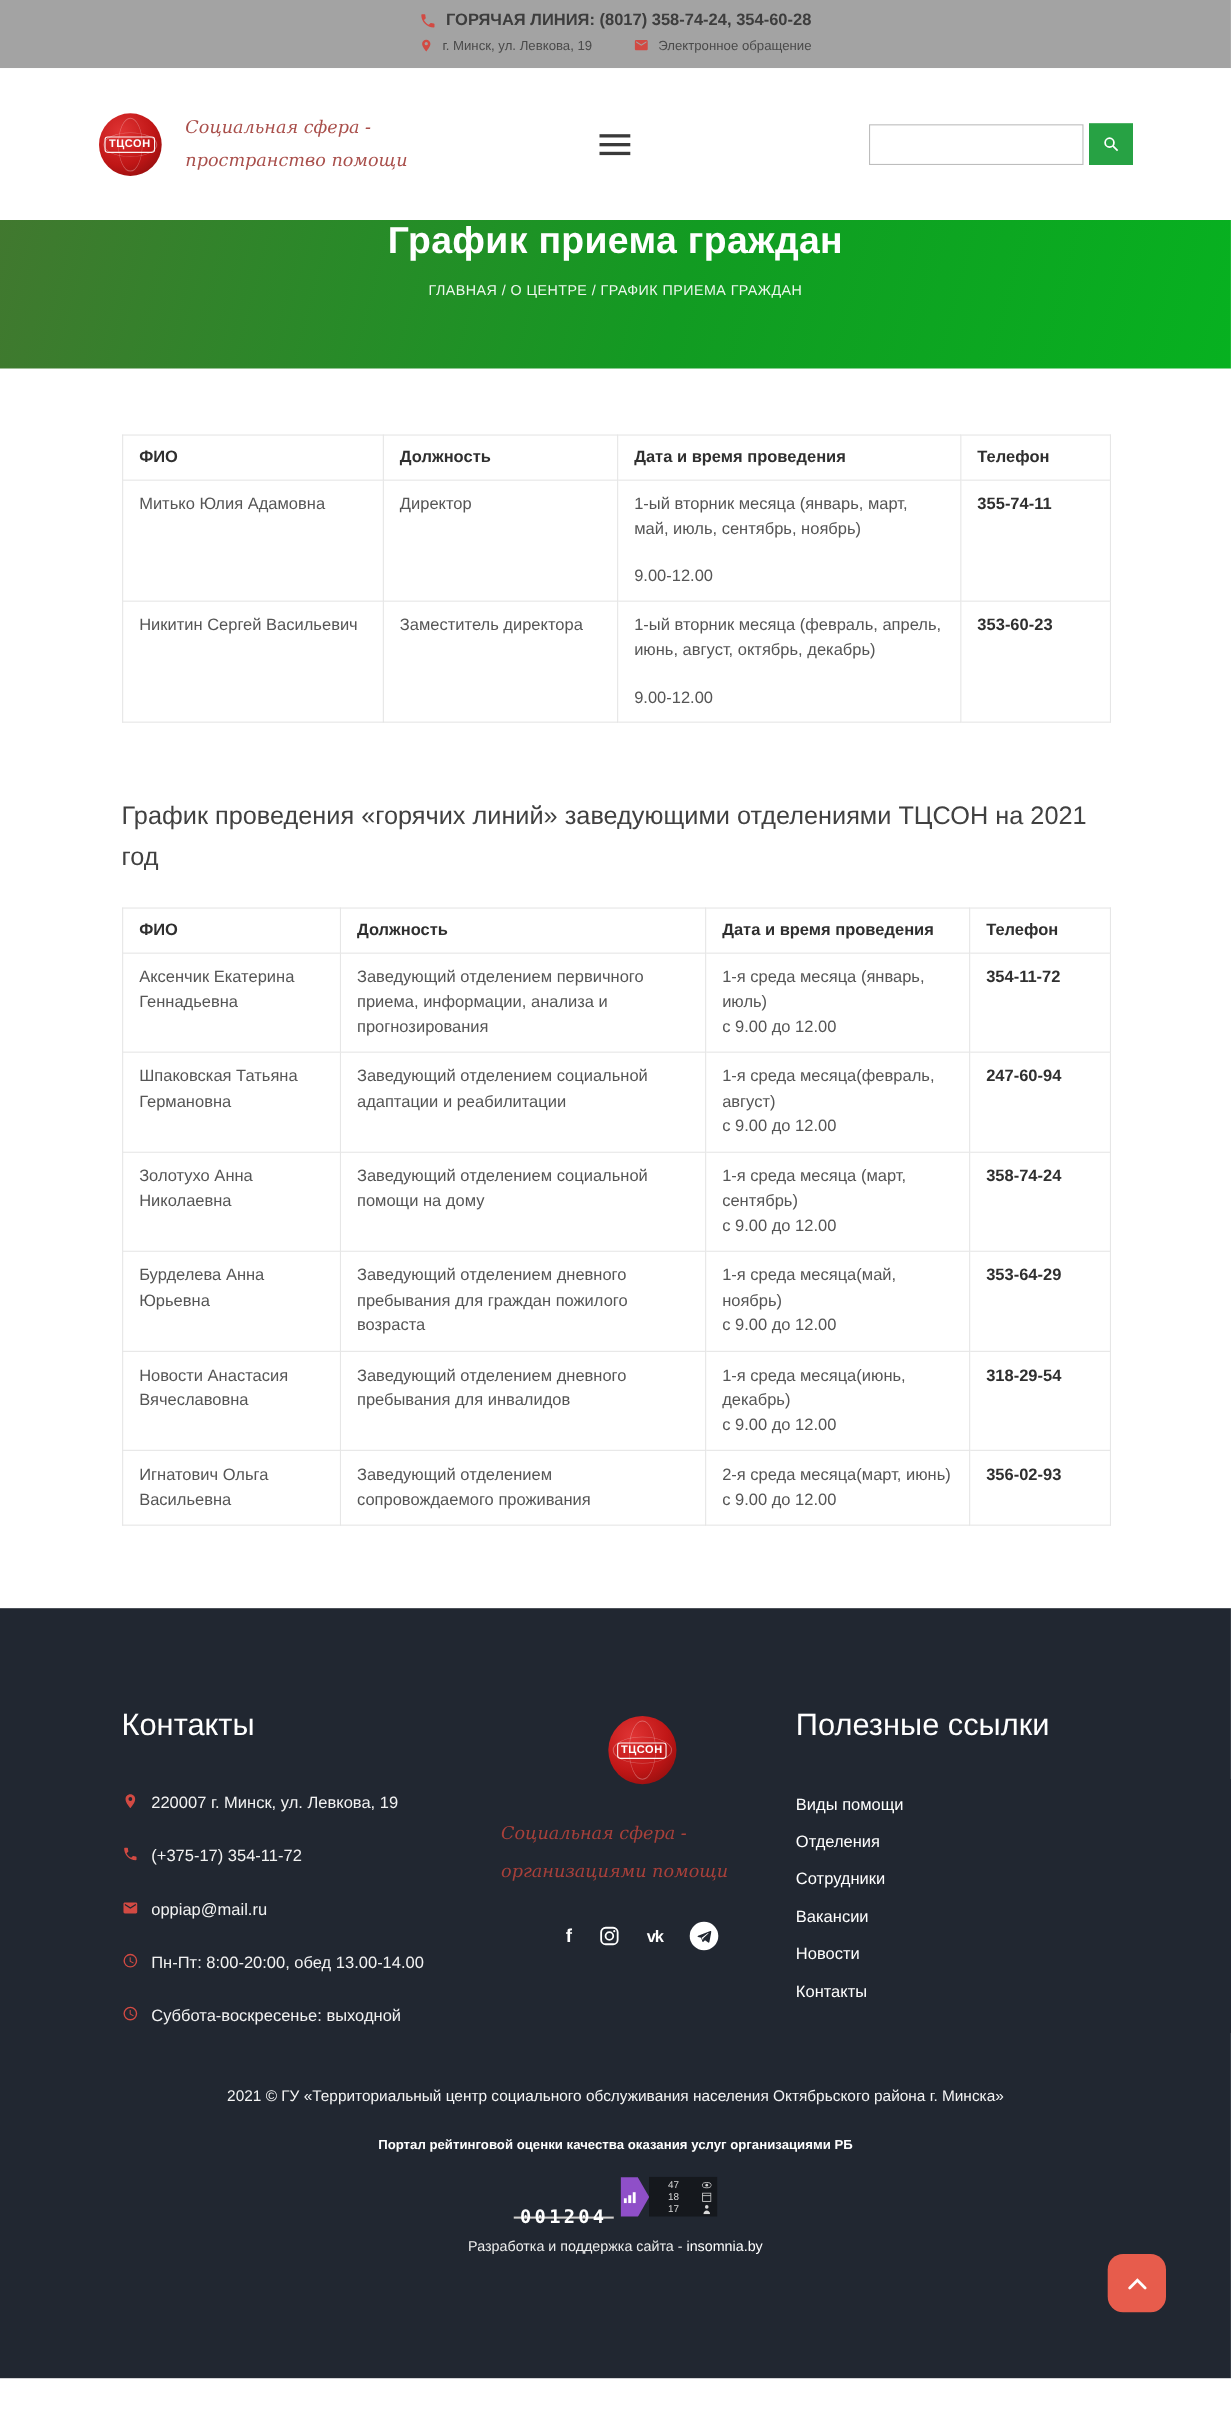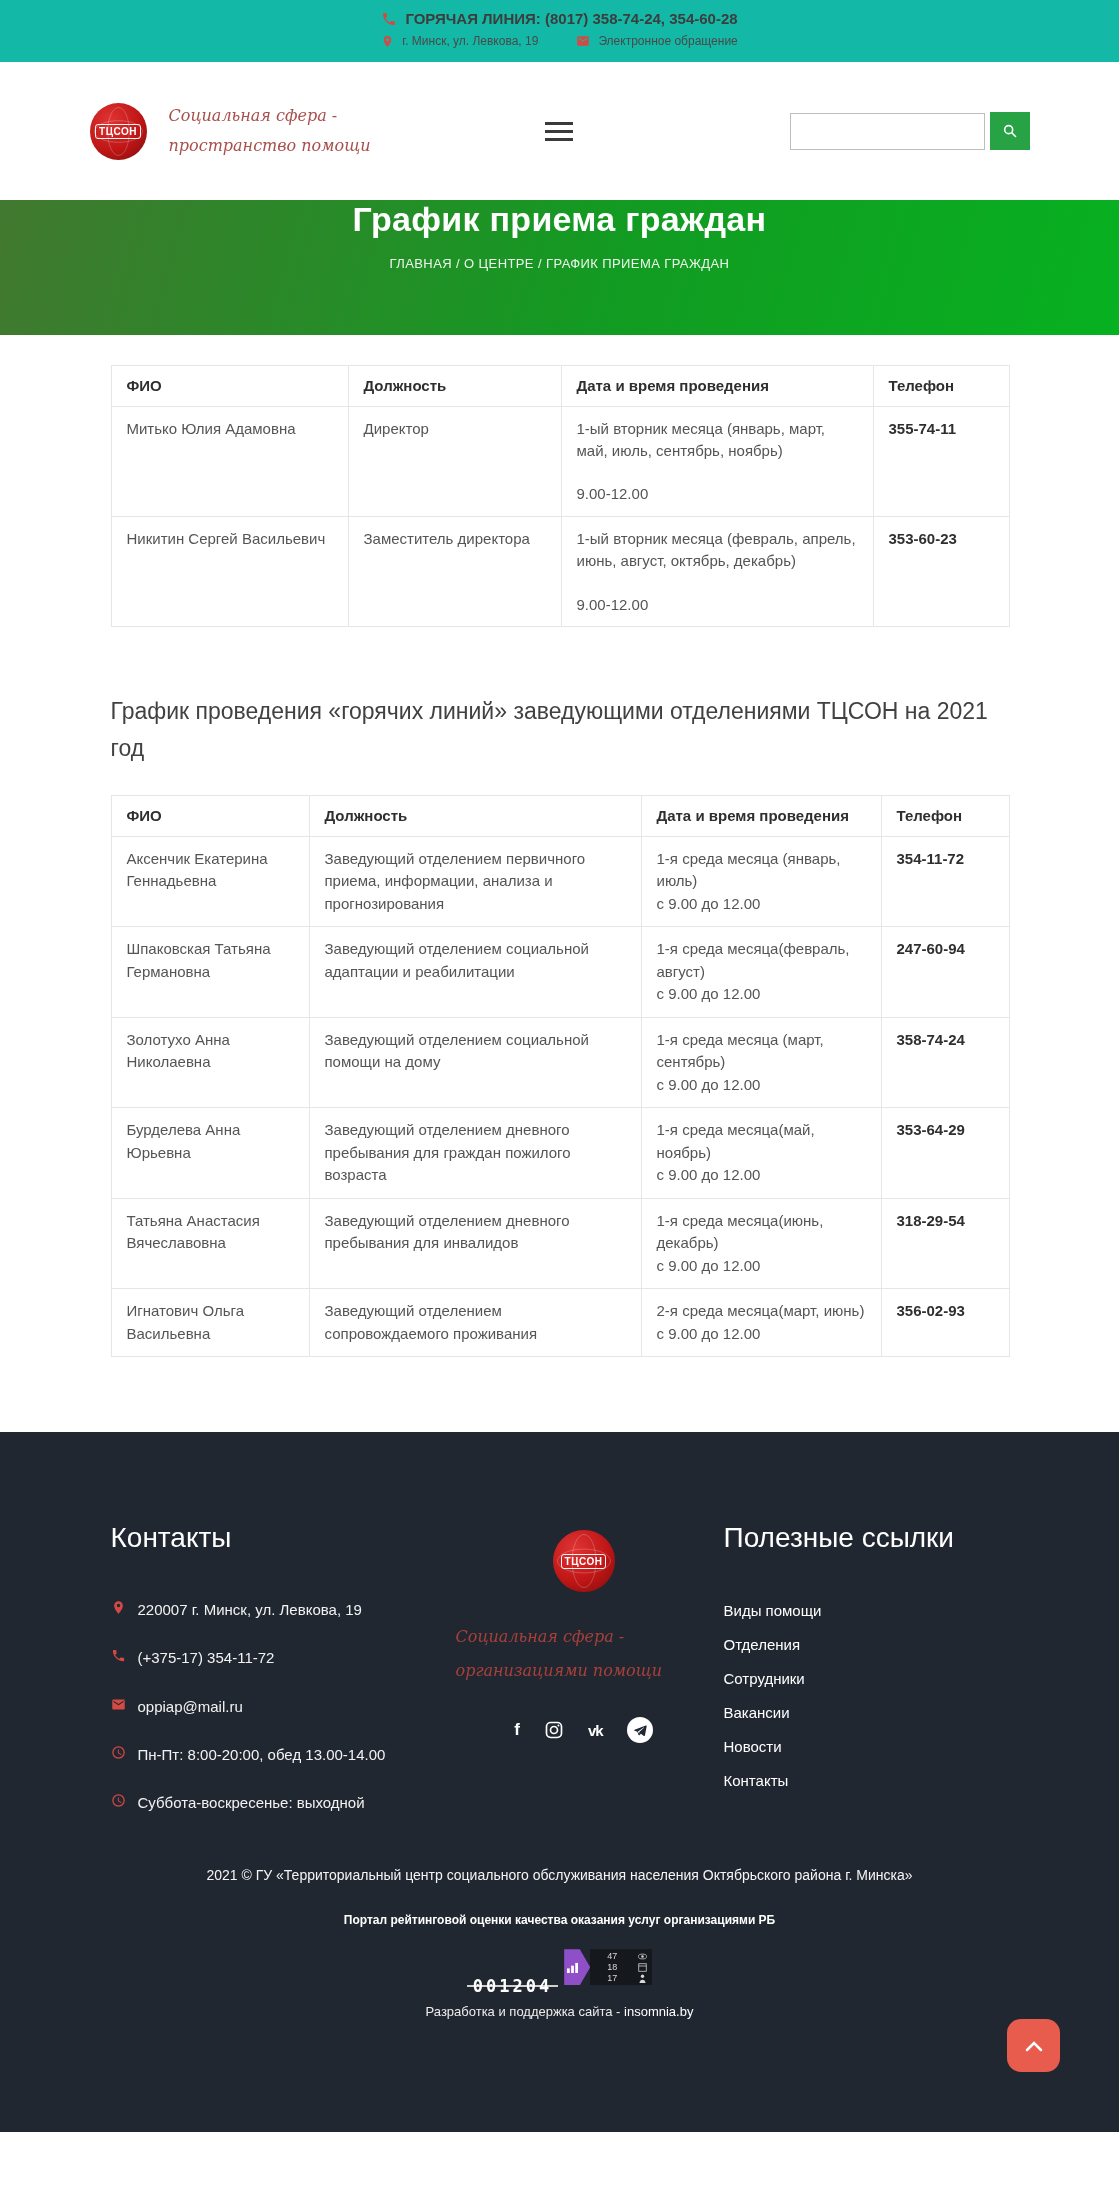--- a/index.html
+++ b/index.html
@@ -3,21 +3,21 @@
 <meta charset="utf-8">
 <style>
   * { margin:0; padding:0; box-sizing:border-box; }
   html,body { background:#fff; }
   body {
     width:1119px; height:2200px; position:relative;
     font-family:"Liberation Sans","DejaVu Sans",sans-serif;
     color:#444; overflow:hidden;
   }
   
-  .topbar { background:#14b8a6; height:62px; text-align:center; padding-top:10px; }
+  .topbar { background:#a3a3a3; height:62px; text-align:center; padding-top:10px; }
   .topbar .line1 { font-size:15px; font-weight:bold; color:#3d3d3d; display:flex; justify-content:center; align-items:center; gap:8px; }
   .topbar .line2 { margin-top:7px; font-size:12px; color:#4a4a4a; display:flex; justify-content:center; align-items:center; gap:8px; }
   .topbar .line2 .sep { width:22px; }
   .red-ic { color:#d24a43; fill:#d24a43; flex:0 0 auto; }
   
   .header { background:#fff; height:138px; }
   .header-inner { width:940px; margin:0 auto; height:100%; display:flex; align-items:center; }
   .logo-wrap { display:flex; align-items:center; gap:22px; }
   .logo-ball { width:57px; height:57px; border-radius:50%; position:relative;
     background:radial-gradient(circle at 35% 30%, #e03434 0%, #c01616 55%, #7d0b0b 100%);
@@ -37,21 +37,21 @@
   .search-btn { width:40px; height:38px; margin-left:5px; border:none; background:#27a244; cursor:pointer;
     display:flex; align-items:center; justify-content:center; }
   
   .banner { height:135px; background:linear-gradient(105deg,#41782f 0%,#129b22 55%,#07b120 100%);
     display:flex; flex-direction:column; align-items:center; justify-content:flex-start; }
   .banner h1 { color:#fff; font-size:34px; font-weight:bold; letter-spacing:.3px; }
   .breadcrumb { margin-top:17px; color:#eef7ee; font-size:13px; letter-spacing:.4px; }
   .breadcrumb span { cursor:default; }
   .breadcrumb .crumb-link { cursor:pointer; }
   
-  .content { width:898px; margin:0 auto; padding-top:30px; }
+  .content { width:898px; margin:0 auto; padding-top:60px; }
   table { border-collapse:collapse; table-layout:fixed; width:898px; background:#fff; }
   td,th { border:1px solid #e6e6e6; padding:11px 15px; font-size:15px; vertical-align:top;
     text-align:left; line-height:1.45; color:#555; }
   th { color:#2f2f2f; font-weight:bold; padding:9px 15px; }
   td.phone { font-weight:bold; color:#2f2f2f; }
   .t1 .date-block p + p { margin-top:22px; }
   .t2 td { line-height:1.5; }
   .sec-title { margin-top:66px; font-size:23px; font-weight:normal; color:#414141; line-height:1.6; width:880px; }
   .t2-wrap { margin-top:28px; }
   
@@ -236,21 +236,21 @@
     <tr>
       <td>Бурделева Анна Юрьевна</td>
       <td>Заведующий отделением дневного пребывания для граждан пожилого возраста</td>
       <td>
               <div>1-я среда месяца(май, ноябрь)</div>
               <div>с 9.00 до 12.00</div>
             </td>
       <td class="phone">353-64-29</td>
     </tr>
     <tr>
-      <td>Татьяна Анастасия Вячеславовна</td>
+      <td>Новости Анастасия Вячеславовна</td>
       <td>Заведующий отделением дневного пребывания для инвалидов</td>
       <td>
               <div>1-я среда месяца(июнь, декабрь)</div>
               <div>с 9.00 до 12.00</div>
             </td>
       <td class="phone">318-29-54</td>
     </tr>
     <tr>
       <td>Игнатович Ольга Васильевна</td>
       <td>Заведующий отделением сопровождаемого проживания</td>

